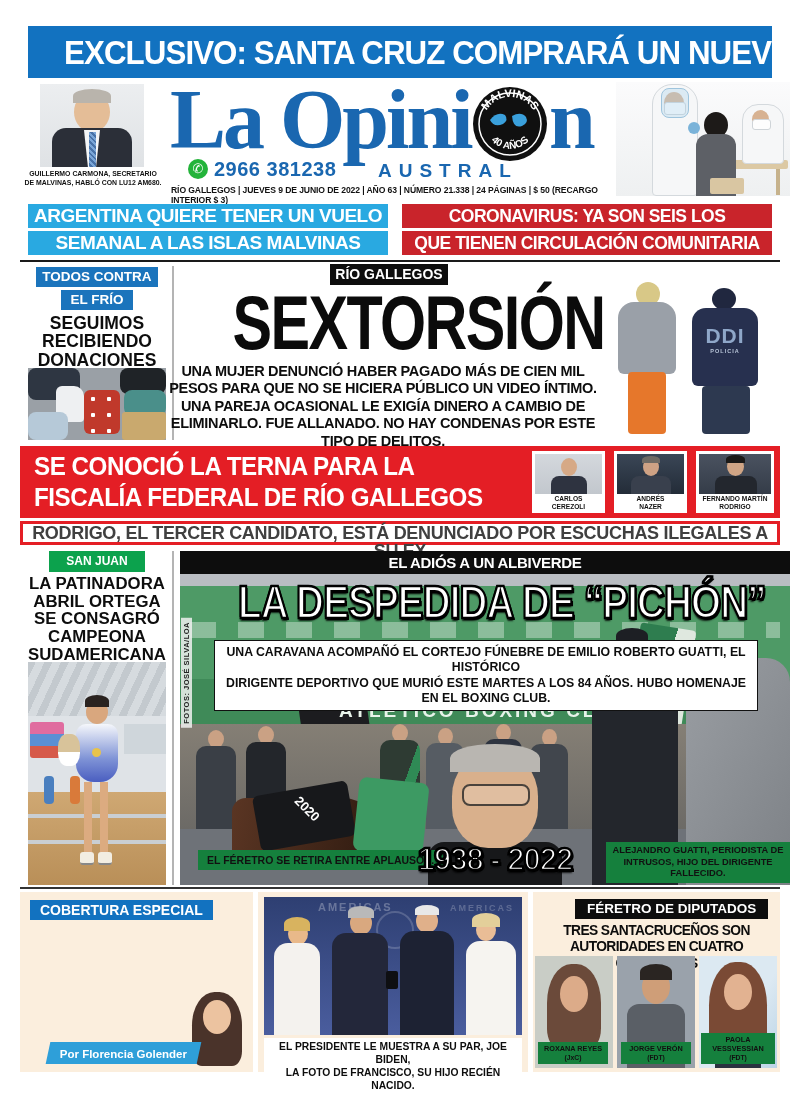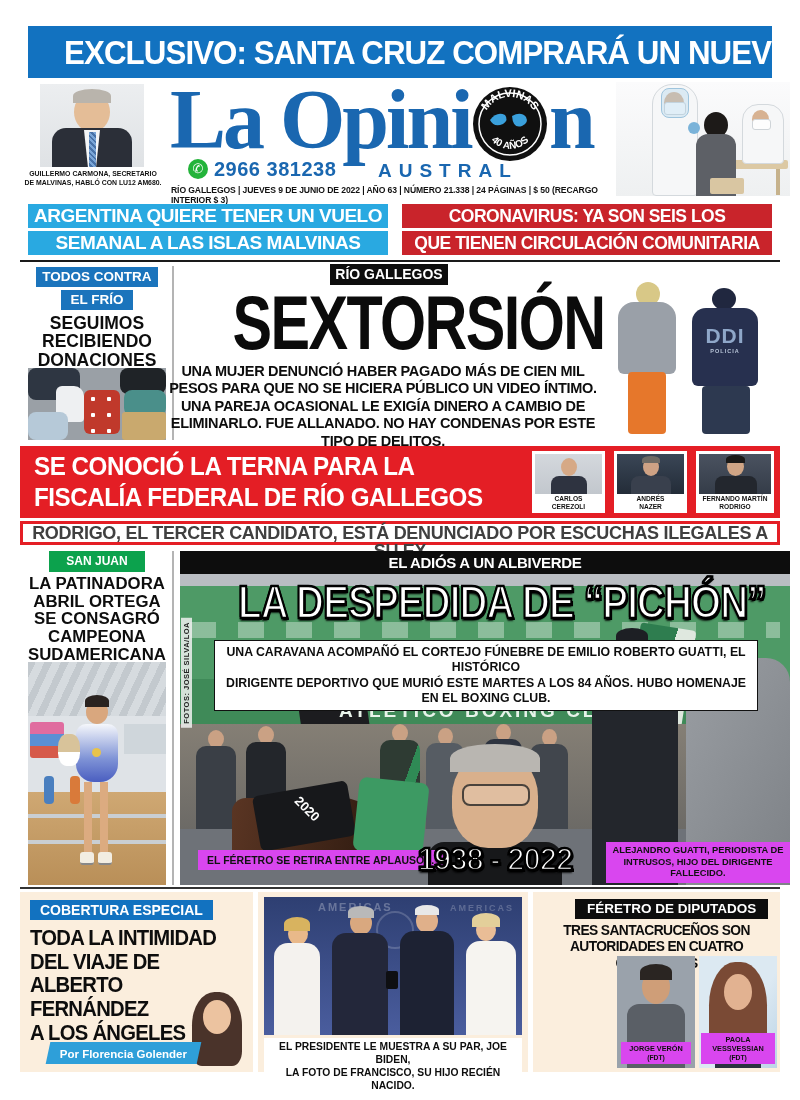--- a/index.html
+++ b/index.html
@@ -7,21 +7,21 @@
         font-family:"Liberation Sans",sans-serif;}
   .ab{position:absolute;}
   .b{font-weight:bold;}
   .wht{color:#fff;}
   .ctr{text-align:center;}
   .preline{white-space:pre-line;}
   .badge{color:#fff;font-weight:bold;text-align:center;}
   .sx{display:inline-block;}
   .photo{overflow:hidden;}
   .head{position:absolute;border-radius:50%;}
-  .capbox{background:#d946ef;font-weight:bold;color:#111;}
+  .capbox{background:#15803d;font-weight:bold;color:#111;}
   .stroke{color:#fff;-webkit-text-stroke:2.5px #000;text-shadow:2px 2px 0 #000,-1px -1px 0 #000,0 3px 2px rgba(0,0,0,.8);}
   .ln{line-height:1.05;}
 </style>
 </head>
 <body>
 
 <div class="page">
 
   <div class="ab ctr" style="left:28px;top:26px;width:744px;height:52px;background:#1272c0;">
     <span class="sx wht b" style="font-size:34px;line-height:52px;letter-spacing:-1px;transform:scaleX(.92);transform-origin:center;white-space:nowrap;">EXCLUSIVO: SANTA CRUZ COMPRARÁ UN NUEVO AVIÓN</span>
@@ -253,26 +253,20 @@
     <div class="ab capbox" style="left:18px;top:276px;padding:4px 9px;font-size:10.5px;">EL FÉRETRO SE RETIRA ENTRE APLAUSOS.</div>
     <div class="ab ctr stroke b" style="left:235px;top:268px;width:160px;font-size:31px;letter-spacing:-1px;">1938 - 2022</div>
     <div class="ab ctr capbox preline" style="left:426px;top:268px;width:176px;padding:3px 4px;font-size:9.3px;line-height:1.25;">ALEJANDRO GUATTI, PERIODISTA DE
 INTRUSOS, HIJO DEL DIRIGENTE FALLECIDO.</div>
   </div>
 
   <div class="ab" style="left:20px;top:887px;width:760px;height:1.5px;background:#333;"></div>
 
   <div class="ab" style="left:20px;top:892px;width:233px;height:180px;background:#fbeedd;">
     <div class="ab badge" style="left:10px;top:8px;padding:0 10px;height:20px;background:#1272c0;font-size:14px;line-height:20px;">COBERTURA ESPECIAL</div>
-    <div class="ab" style="left:10px;top:34px;width:230px;">
-      <span class="sx b preline ln" style="font-size:22.5px;color:#0d0d0d;letter-spacing:-.8px;transform:scaleX(.9);transform-origin:left;">TODA LA INTIMIDAD
-DEL VIAJE DE
-ALBERTO FERNÁNDEZ
-A LOS ÁNGELES</span>
-    </div>
     <div class="ab photo" style="left:166px;top:96px;width:62px;height:78px;background:#fbeedd;">
       <div class="ab" style="left:6px;top:4px;width:50px;height:74px;background:#4a332a;border-radius:45% 45% 20% 20%;"></div>
       <div class="head" style="left:17px;top:12px;width:28px;height:34px;background:#ecc3a0;"></div>
     </div>
     <div class="ab" style="left:28px;top:150px;background:#2e9fd9;padding:2px 12px;transform:skewX(-12deg);">
       <span class="sx wht b" style="font-size:11.5px;transform:skewX(12deg);">Por Florencia Golender</span>
     </div>
   </div>
 
   <div class="ab" style="left:258px;top:892px;width:270px;height:180px;background:#fbeedd;">
@@ -295,20 +289,28 @@
       <div class="ab" style="left:202px;top:44px;width:50px;height:94px;background:#f6f4f0;border-radius:14px 14px 0 0;"></div>
     </div>
     <div class="ab ctr b preline" style="left:6px;top:146px;width:258px;background:#fff;font-size:10.3px;line-height:1.25;color:#0d0d0d;padding:3px 0;">EL PRESIDENTE LE MUESTRA A SU PAR, JOE BIDEN,
 LA FOTO DE FRANCISCO, SU HIJO RECIÉN NACIDO.</div>
   </div>
 
   <div class="ab" style="left:533px;top:892px;width:247px;height:180px;background:#fbeedd;">
     <div class="ab badge" style="left:42px;top:7px;padding:0 12px;height:20px;background:#0d0d0d;font-size:13.5px;line-height:20px;">FÉRETRO DE DIPUTADOS</div>
     <div class="ab ctr b preline" style="left:0;top:31px;width:247px;font-size:13.8px;line-height:1.18;color:#0d0d0d;letter-spacing:-.6px;">TRES SANTACRUCEÑOS SON
 AUTORIDADES EN CUATRO COMISIONES</div>
+    <div class="ab photo" style="left:2px;top:64px;width:78px;height:112px;background:#c9cdc6;">
+      <div class="ab" style="left:12px;top:8px;width:54px;height:86px;background:#6b4a3a;border-radius:45% 45% 25% 25%;"></div>
+      <div class="head" style="left:25px;top:20px;width:28px;height:36px;background:#dcab89;"></div>
+      <div class="ab ctr capbox" style="left:3px;bottom:4px;width:70px;padding:2px 0;line-height:1.25;">
+        <div class="b" style="font-size:7.3px;">ROXANA REYES</div>
+        <div class="b" style="font-size:6.8px;">(JxC)</div>
+      </div>
+    </div>
     <div class="ab photo" style="left:84px;top:64px;width:78px;height:112px;background:#9aa2ab;">
       <div class="head" style="left:25px;top:14px;width:28px;height:34px;background:#cf9e78;"></div>
       <div class="ab" style="left:23px;top:8px;width:32px;height:16px;background:#2a2522;border-radius:50% 50% 0 0;"></div>
       <div class="ab" style="left:10px;top:48px;width:58px;height:64px;background:#5a5f66;border-radius:12px 12px 0 0;"></div>
       <div class="ab ctr capbox" style="left:4px;bottom:4px;width:70px;padding:2px 0;line-height:1.25;">
         <div class="b" style="font-size:7.3px;">JORGE VERÓN</div>
         <div class="b" style="font-size:6.8px;">(FDT)</div>
       </div>
     </div>
     <div class="ab photo" style="left:166px;top:64px;width:78px;height:112px;background:linear-gradient(120deg,#dce9f2 60%,#bcd4e6);">

